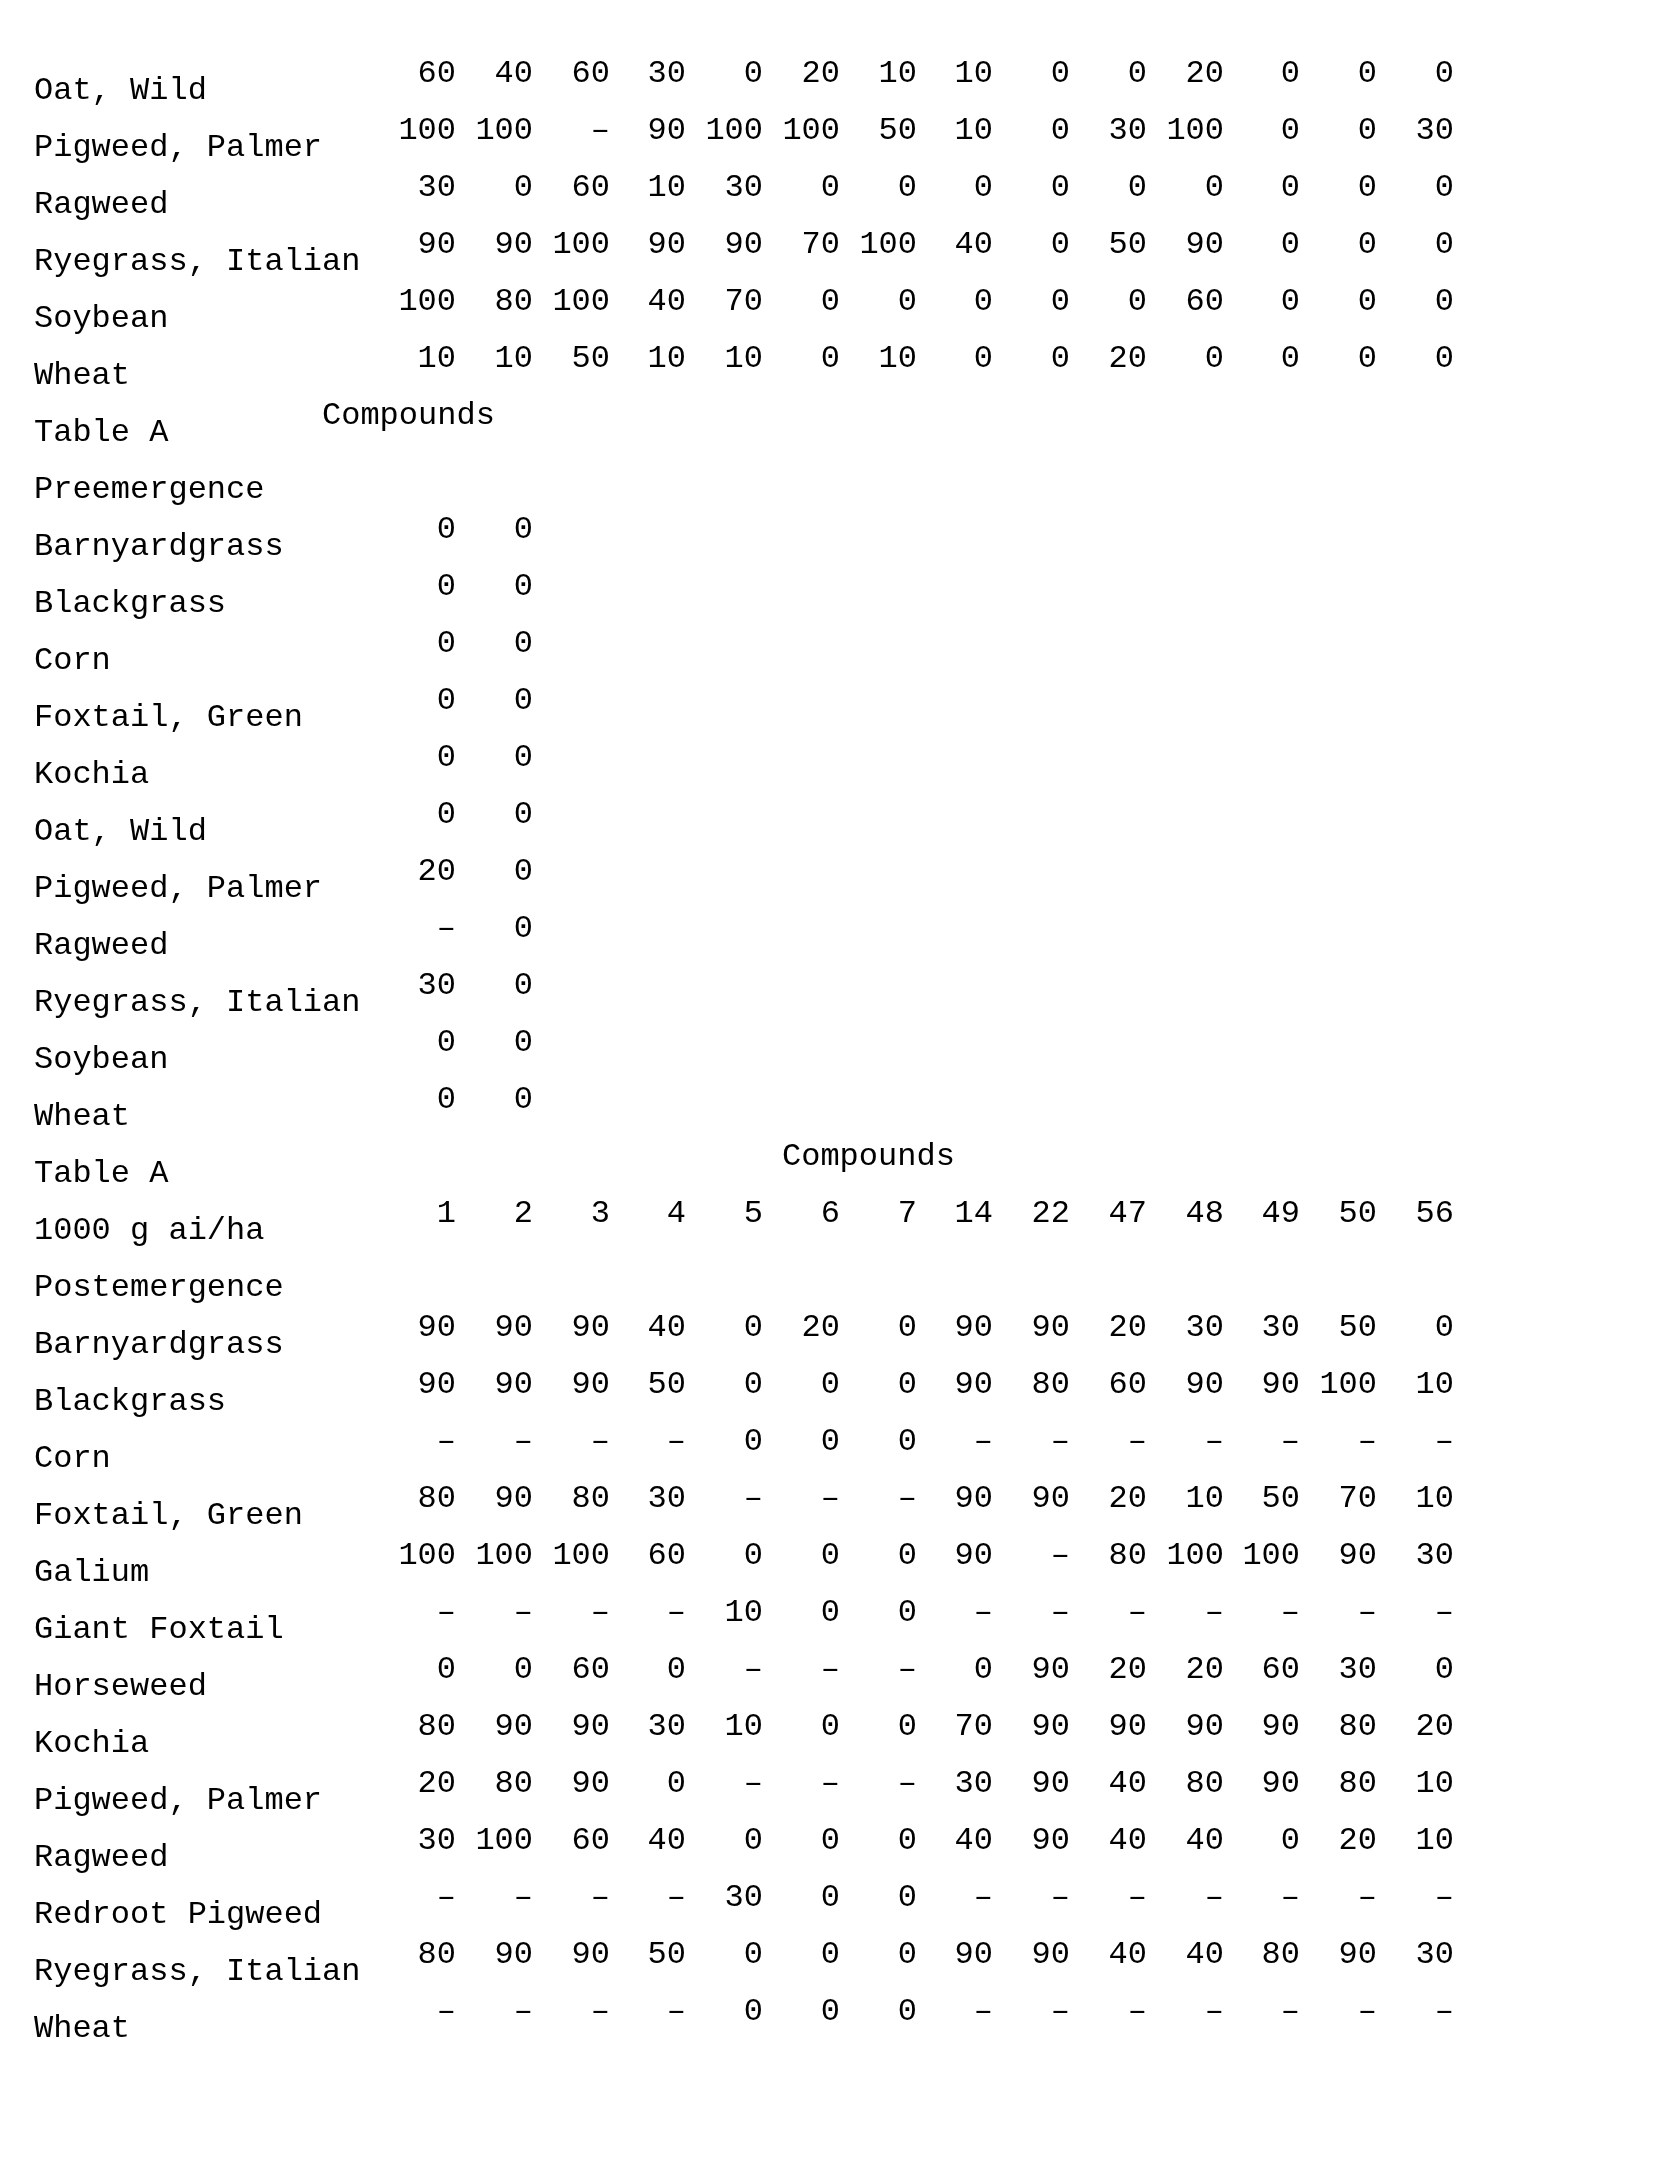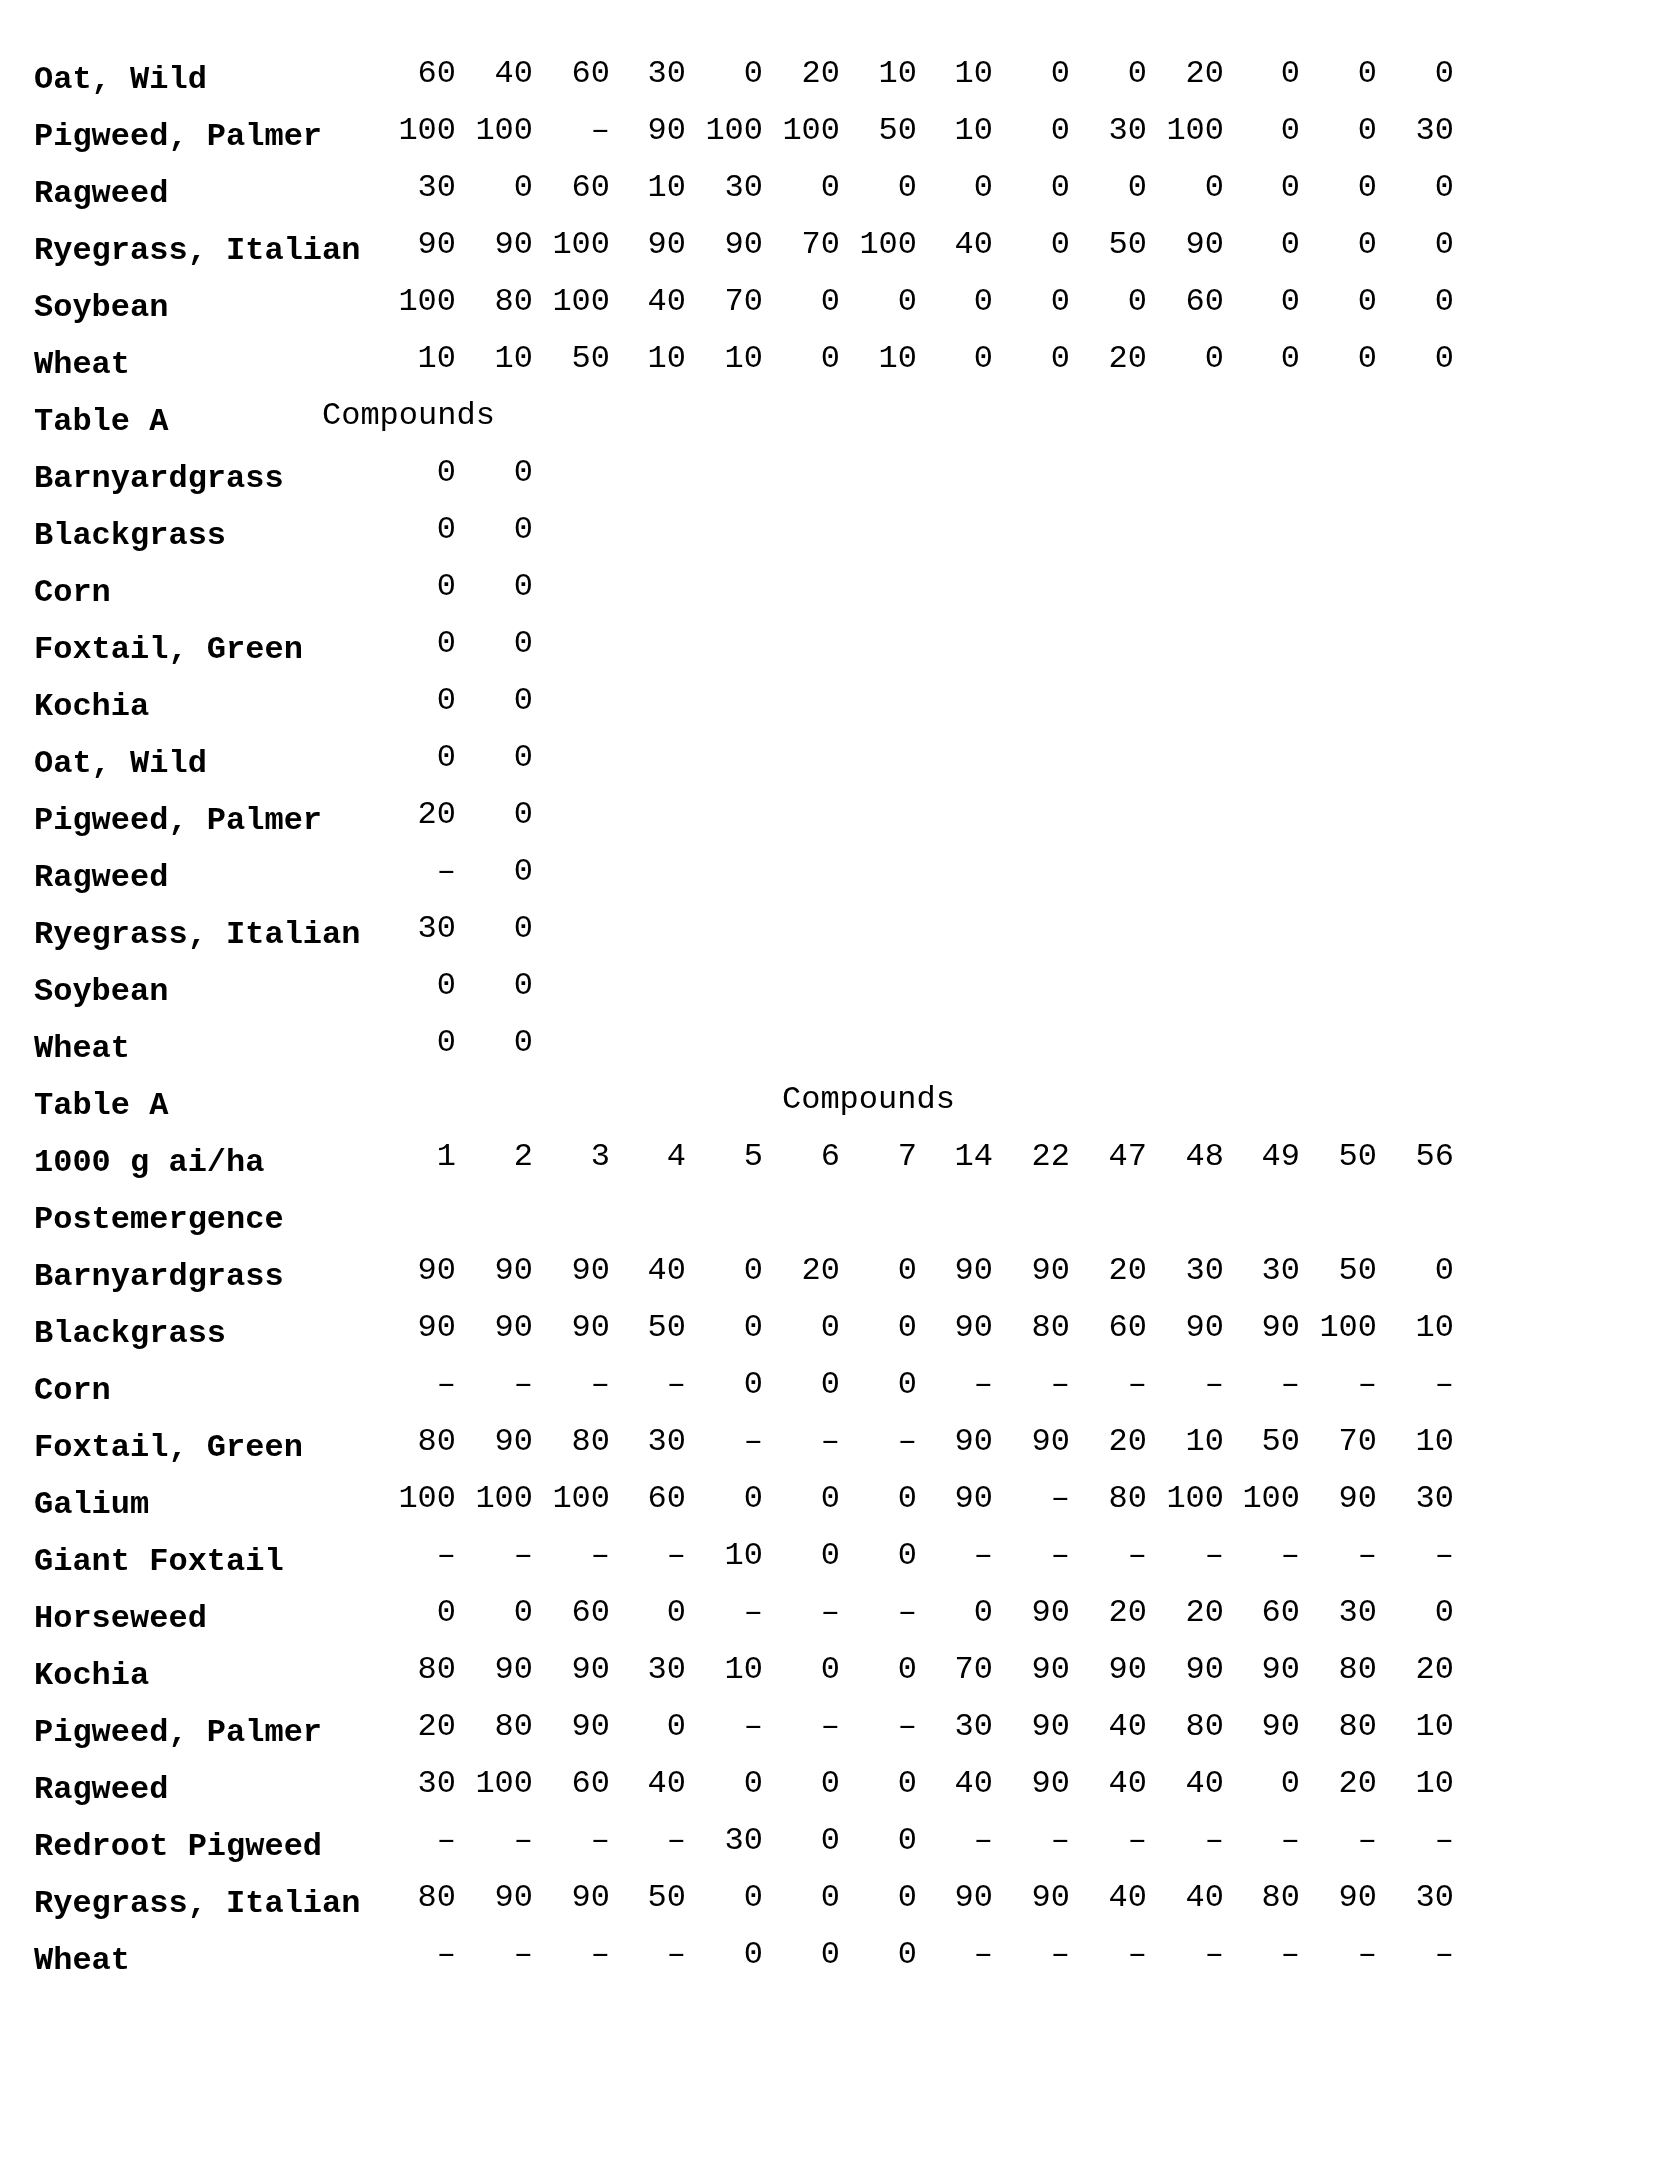--- a/index.html
+++ b/index.html
@@ -17,35 +17,36 @@
     font-size:32px;
     color:#000000;
     letter-spacing:0;
   }
   .line{
     position:relative;
     height:57px;
     line-height:57px;
     white-space:pre;
   }
-  .lbl{position:absolute;left:0;top:6px;font-weight:bold;}
+  .lbl{position:absolute;left:0;top:17px;}
   .val{position:absolute;top:0;text-align:right;}
   .comp{position:absolute;top:0;}
 </style>
 </head>
 <body>
 
 <div id="doc">
     <div class="line"><span class="lbl" style="left: 0px;">Oat, Wild</span><span class="val" style="left: 345px; width: 77px;">60</span><span class="val" style="left: 422px; width: 77px;">40</span><span class="val" style="left: 499px; width: 77px;">60</span><span class="val" style="left: 575px; width: 77px;">30</span><span class="val" style="left: 652px; width: 77px;">0</span><span class="val" style="left: 729px; width: 77px;">20</span><span class="val" style="left: 806px; width: 77px;">10</span><span class="val" style="left: 882px; width: 77px;">10</span><span class="val" style="left: 959px; width: 77px;">0</span><span class="val" style="left: 1036px; width: 77px;">0</span><span class="val" style="left: 1113px; width: 77px;">20</span><span class="val" style="left: 1189px; width: 77px;">0</span><span class="val" style="left: 1266px; width: 77px;">0</span><span class="val" style="left: 1343px; width: 77px;">0</span></div>
     <div class="line"><span class="lbl" style="left: 0px;">Pigweed, Palmer</span><span class="val" style="left: 345px; width: 77px;">100</span><span class="val" style="left: 422px; width: 77px;">100</span><span class="val" style="left: 499px; width: 77px;">–</span><span class="val" style="left: 575px; width: 77px;">90</span><span class="val" style="left: 652px; width: 77px;">100</span><span class="val" style="left: 729px; width: 77px;">100</span><span class="val" style="left: 806px; width: 77px;">50</span><span class="val" style="left: 882px; width: 77px;">10</span><span class="val" style="left: 959px; width: 77px;">0</span><span class="val" style="left: 1036px; width: 77px;">30</span><span class="val" style="left: 1113px; width: 77px;">100</span><span class="val" style="left: 1189px; width: 77px;">0</span><span class="val" style="left: 1266px; width: 77px;">0</span><span class="val" style="left: 1343px; width: 77px;">30</span></div>
     <div class="line"><span class="lbl" style="left: 0px;">Ragweed</span><span class="val" style="left: 345px; width: 77px;">30</span><span class="val" style="left: 422px; width: 77px;">0</span><span class="val" style="left: 499px; width: 77px;">60</span><span class="val" style="left: 575px; width: 77px;">10</span><span class="val" style="left: 652px; width: 77px;">30</span><span class="val" style="left: 729px; width: 77px;">0</span><span class="val" style="left: 806px; width: 77px;">0</span><span class="val" style="left: 882px; width: 77px;">0</span><span class="val" style="left: 959px; width: 77px;">0</span><span class="val" style="left: 1036px; width: 77px;">0</span><span class="val" style="left: 1113px; width: 77px;">0</span><span class="val" style="left: 1189px; width: 77px;">0</span><span class="val" style="left: 1266px; width: 77px;">0</span><span class="val" style="left: 1343px; width: 77px;">0</span></div>
     <div class="line"><span class="lbl" style="left: 0px;">Ryegrass, Italian</span><span class="val" style="left: 345px; width: 77px;">90</span><span class="val" style="left: 422px; width: 77px;">90</span><span class="val" style="left: 499px; width: 77px;">100</span><span class="val" style="left: 575px; width: 77px;">90</span><span class="val" style="left: 652px; width: 77px;">90</span><span class="val" style="left: 729px; width: 77px;">70</span><span class="val" style="left: 806px; width: 77px;">100</span><span class="val" style="left: 882px; width: 77px;">40</span><span class="val" style="left: 959px; width: 77px;">0</span><span class="val" style="left: 1036px; width: 77px;">50</span><span class="val" style="left: 1113px; width: 77px;">90</span><span class="val" style="left: 1189px; width: 77px;">0</span><span class="val" style="left: 1266px; width: 77px;">0</span><span class="val" style="left: 1343px; width: 77px;">0</span></div>
     <div class="line"><span class="lbl" style="left: 0px;">Soybean</span><span class="val" style="left: 345px; width: 77px;">100</span><span class="val" style="left: 422px; width: 77px;">80</span><span class="val" style="left: 499px; width: 77px;">100</span><span class="val" style="left: 575px; width: 77px;">40</span><span class="val" style="left: 652px; width: 77px;">70</span><span class="val" style="left: 729px; width: 77px;">0</span><span class="val" style="left: 806px; width: 77px;">0</span><span class="val" style="left: 882px; width: 77px;">0</span><span class="val" style="left: 959px; width: 77px;">0</span><span class="val" style="left: 1036px; width: 77px;">0</span><span class="val" style="left: 1113px; width: 77px;">60</span><span class="val" style="left: 1189px; width: 77px;">0</span><span class="val" style="left: 1266px; width: 77px;">0</span><span class="val" style="left: 1343px; width: 77px;">0</span></div>
     <div class="line"><span class="lbl" style="left: 0px;">Wheat</span><span class="val" style="left: 345px; width: 77px;">10</span><span class="val" style="left: 422px; width: 77px;">10</span><span class="val" style="left: 499px; width: 77px;">50</span><span class="val" style="left: 575px; width: 77px;">10</span><span class="val" style="left: 652px; width: 77px;">10</span><span class="val" style="left: 729px; width: 77px;">0</span><span class="val" style="left: 806px; width: 77px;">10</span><span class="val" style="left: 882px; width: 77px;">0</span><span class="val" style="left: 959px; width: 77px;">0</span><span class="val" style="left: 1036px; width: 77px;">20</span><span class="val" style="left: 1113px; width: 77px;">0</span><span class="val" style="left: 1189px; width: 77px;">0</span><span class="val" style="left: 1266px; width: 77px;">0</span><span class="val" style="left: 1343px; width: 77px;">0</span></div>
     <div class="line"><span class="lbl" style="left: 0px;">Table A</span><span class="comp" style="left: 288px;">Compounds</span></div>
+    <div class="line"><span class="lbl" style="left: 0px;">Preemergence</span></div>
     <div class="line"><span class="lbl" style="left: 0px;">Barnyardgrass</span><span class="val" style="left: 345px; width: 77px;">0</span><span class="val" style="left: 422px; width: 77px;">0</span></div>
     <div class="line"><span class="lbl" style="left: 0px;">Blackgrass</span><span class="val" style="left: 345px; width: 77px;">0</span><span class="val" style="left: 422px; width: 77px;">0</span></div>
     <div class="line"><span class="lbl" style="left: 0px;">Corn</span><span class="val" style="left: 345px; width: 77px;">0</span><span class="val" style="left: 422px; width: 77px;">0</span></div>
     <div class="line"><span class="lbl" style="left: 0px;">Foxtail, Green</span><span class="val" style="left: 345px; width: 77px;">0</span><span class="val" style="left: 422px; width: 77px;">0</span></div>
     <div class="line"><span class="lbl" style="left: 0px;">Kochia</span><span class="val" style="left: 345px; width: 77px;">0</span><span class="val" style="left: 422px; width: 77px;">0</span></div>
     <div class="line"><span class="lbl" style="left: 0px;">Oat, Wild</span><span class="val" style="left: 345px; width: 77px;">0</span><span class="val" style="left: 422px; width: 77px;">0</span></div>
     <div class="line"><span class="lbl" style="left: 0px;">Pigweed, Palmer</span><span class="val" style="left: 345px; width: 77px;">20</span><span class="val" style="left: 422px; width: 77px;">0</span></div>
     <div class="line"><span class="lbl" style="left: 0px;">Ragweed</span><span class="val" style="left: 345px; width: 77px;">–</span><span class="val" style="left: 422px; width: 77px;">0</span></div>
     <div class="line"><span class="lbl" style="left: 0px;">Ryegrass, Italian</span><span class="val" style="left: 345px; width: 77px;">30</span><span class="val" style="left: 422px; width: 77px;">0</span></div>
     <div class="line"><span class="lbl" style="left: 0px;">Soybean</span><span class="val" style="left: 345px; width: 77px;">0</span><span class="val" style="left: 422px; width: 77px;">0</span></div>

